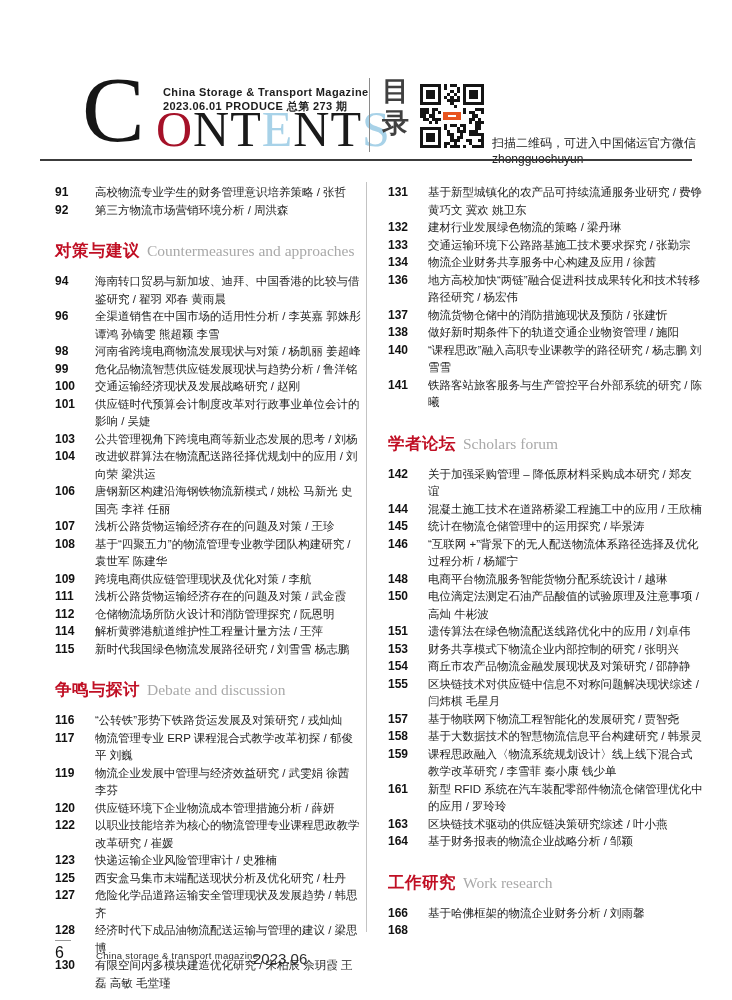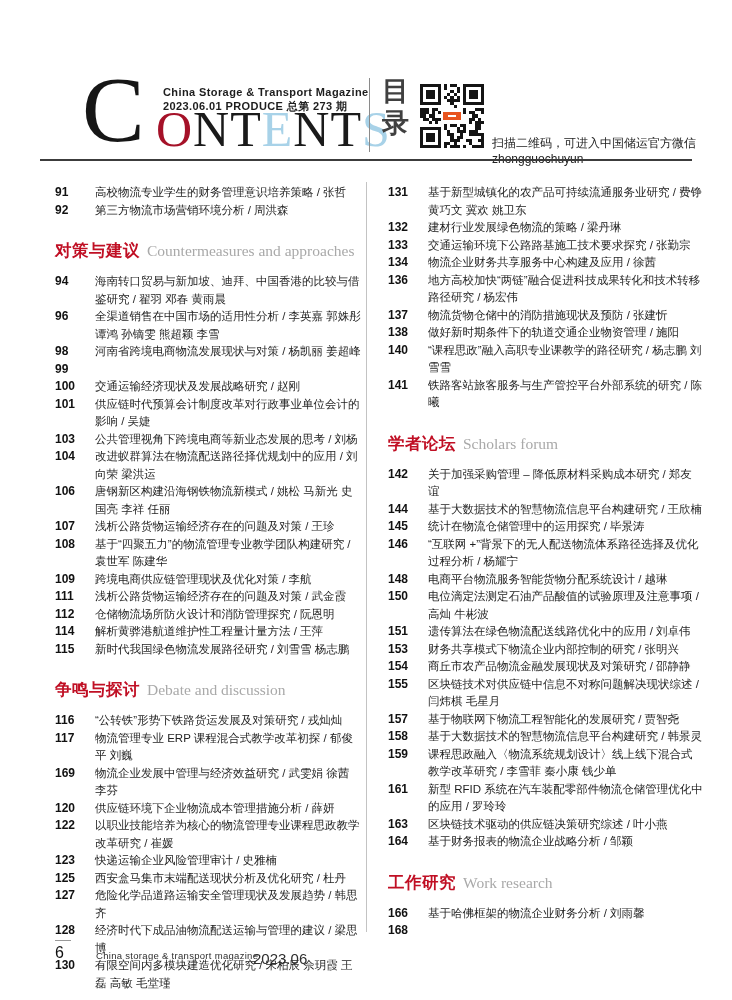--- a/index.html
+++ b/index.html
@@ -280,20 +280,21 @@
       <div class="row">
         <span class="num">96</span>
         <span class="tt">全渠道销售在中国市场的适用性分析 / 李英嘉 郭姝彤 谭鸿 孙镝雯 熊超颖 李雪</span>
       </div>
       <div class="row">
         <span class="num">98</span>
         <span class="tt">河南省跨境电商物流发展现状与对策 / 杨凯丽 姜超峰</span>
       </div>
       <div class="row">
         <span class="num">99</span>
+        <span class="tt">危化品物流智慧供应链发展现状与趋势分析 / 鲁洋铭</span>
       </div>
       <div class="row">
         <span class="num">100</span>
         <span class="tt">交通运输经济现状及发展战略研究 / 赵刚</span>
       </div>
       <div class="row">
         <span class="num">101</span>
         <span class="tt">供应链时代预算会计制度改革对行政事业单位会计的影响 / 吴婕</span>
       </div>
       <div class="row">
@@ -339,21 +340,21 @@
       <div class="section-head"><span class="section-zh">争鸣与探讨</span><span class="section-en">Debate and discussion</span></div>
       <div class="row">
         <span class="num">116</span>
         <span class="tt">“公转铁”形势下铁路货运发展及对策研究 / 戎灿灿</span>
       </div>
       <div class="row">
         <span class="num">117</span>
         <span class="tt">物流管理专业 ERP 课程混合式教学改革初探 / 郁俊平 刘巍</span>
       </div>
       <div class="row">
-        <span class="num">169</span>
+        <span class="num">119</span>
         <span class="tt">物流企业发展中管理与经济效益研究 / 武雯娟 徐茜 李芬</span>
       </div>
       <div class="row">
         <span class="num">120</span>
         <span class="tt">供应链环境下企业物流成本管理措施分析 / 薛妍</span>
       </div>
       <div class="row">
         <span class="num">122</span>
         <span class="tt">以职业技能培养为核心的物流管理专业课程思政教学改革研究 / 崔媛</span>
       </div>
@@ -416,21 +417,21 @@
         <span class="num">141</span>
         <span class="tt">铁路客站旅客服务与生产管控平台外部系统的研究 / 陈曦</span>
       </div>
       <div class="section-head"><span class="section-zh">学者论坛</span><span class="section-en">Scholars forum</span></div>
       <div class="row">
         <span class="num">142</span>
         <span class="tt">关于加强采购管理 – 降低原材料采购成本研究 / 郑友谊</span>
       </div>
       <div class="row">
         <span class="num">144</span>
-        <span class="tt">基于大数据技术的智慧物流信息平台构建研究 / 王欣楠</span>
+        <span class="tt">混凝土施工技术在道路桥梁工程施工中的应用 / 王欣楠</span>
       </div>
       <div class="row">
         <span class="num">145</span>
         <span class="tt">统计在物流仓储管理中的运用探究 / 毕景涛</span>
       </div>
       <div class="row">
         <span class="num">146</span>
         <span class="tt">“互联网 +”背景下的无人配送物流体系路径选择及优化过程分析 / 杨耀宁</span>
       </div>
       <div class="row">

